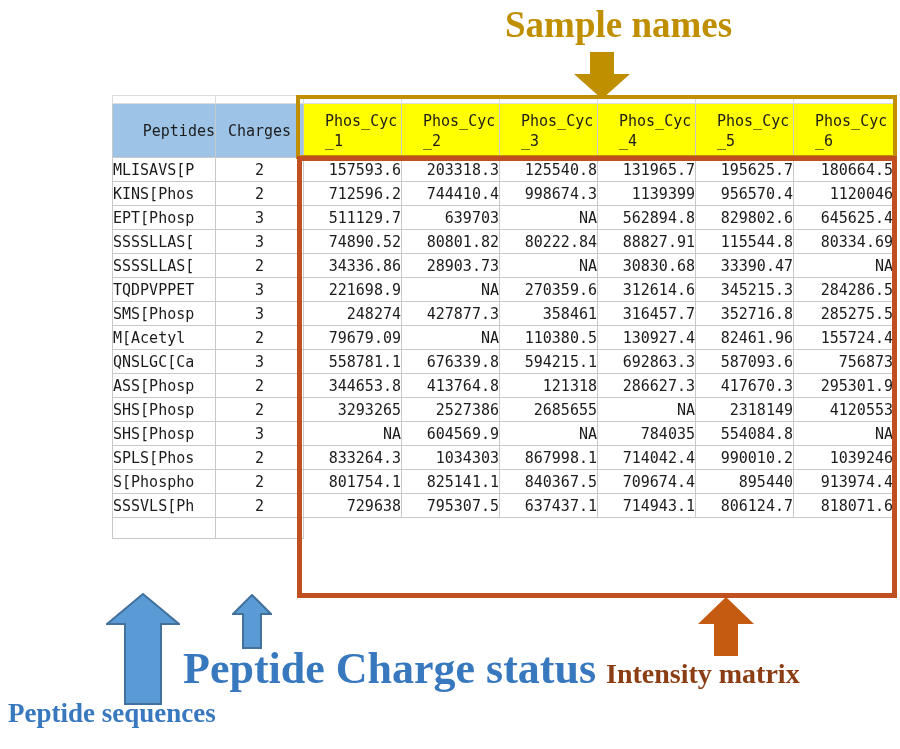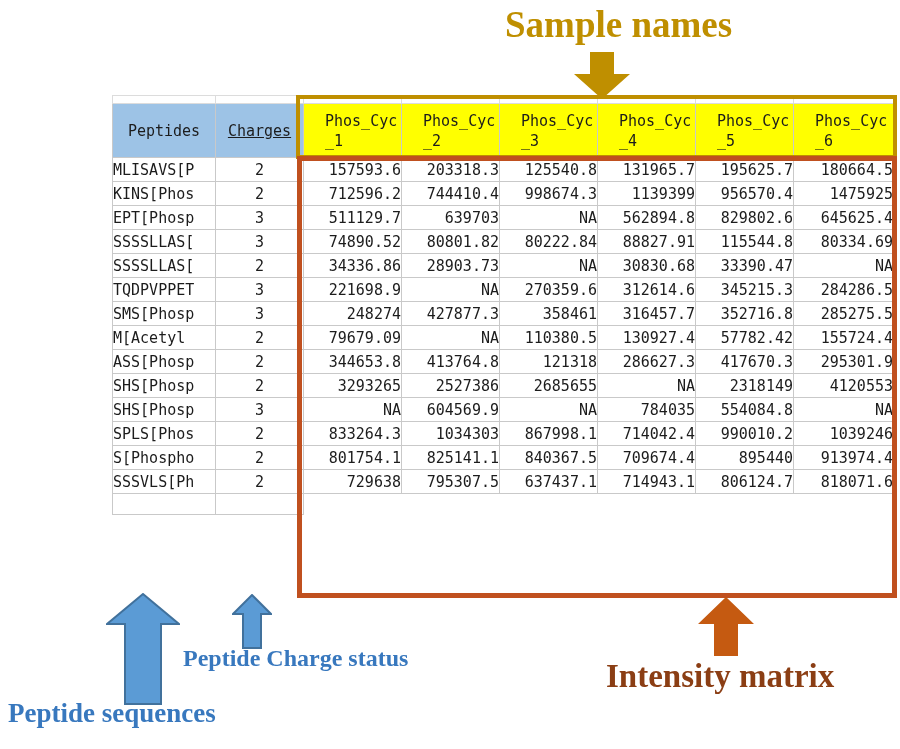--- a/index.html
+++ b/index.html
@@ -6,45 +6,45 @@
   .canvas{position:relative;width:900px;height:749px;background:#ffffff;overflow:hidden;
           font-family:"DejaVu Sans Mono", monospace;}
 
   
   table.sheet{position:absolute;left:112px;top:95px;border-collapse:collapse;table-layout:fixed;
               font-size:15px;color:#1c1c1c;}
   table.sheet td,table.sheet th{border:1px solid #c9c9c9;overflow:hidden;white-space:nowrap;
               padding:0;font-weight:normal;}
   tr.strip td{height:7px;border-color:#dcdcdc;}
   tr.hdr th{height:53px;vertical-align:middle;}
-  th.hblue{background:#9dc3e6;text-align:center;}
+  th.hblue{background:#9dc3e6;text-align:right;}
   th.pepH{padding-left:7px;}
-  th.chgH{text-decoration:underline;}
+  th.chgH{text-align:center;}
   th.hyellow{background:#ffff00;text-align:left;vertical-align:middle;}
   th.hyellow div{padding-left:21px;line-height:20px;}
   tr.r td{height:23px;}
   td.pep{padding-left:5px;text-align:left;}
   td.chg{text-align:center;}
   td.num{text-align:right;padding-right:6px;}
   td.na{text-align:right;padding-left:3px;}
   tr.tail td{height:20px;}
   tr.tail td.noline{border:none;}
 
   
   .goldbox{position:absolute;left:296px;top:95px;width:601px;height:64px;
            border:4px solid #bf8f00;box-sizing:border-box;pointer-events:none;}
   .orangebox{position:absolute;left:297px;top:156px;width:600px;height:442px;
            border:5px solid #c0501f;box-sizing:border-box;pointer-events:none;}
 
   
   .anno{position:absolute;font-family:"Liberation Serif", serif;font-weight:bold;
         white-space:nowrap;line-height:1.05;}
   .gold-text{color:#bf8f00;font-size:37px;}
-  .blue-text{color:#3878be;font-size:24px;}
-  .brown-text{color:#8b3e14;font-size:33px;}
+  .blue-text{color:#3878be;font-size:44px;}
+  .brown-text{color:#8b3e14;font-size:28px;}
   .arrow{position:absolute;}
 </style>
 </head>
 <body>
 
 <div class="canvas">
 
   <div class="anno gold-text" style="left:505px;top:6px;">Sample names</div>
   <svg class="arrow" style="left:574px;top:52px;" width="56" height="47" viewBox="0 0 56 47">
     <polygon points="16,0 40,0 40,22 56,22 28,47 0,22 16,22" fill="#bf8f00"></polygon>
@@ -112,21 +112,21 @@
       <td class="num">180664.5</td>
     </tr>
     <tr class="r">
       <td class="pep">KINS[Phos</td>
       <td class="chg">2</td>
       <td class="num">712596.2</td>
       <td class="num">744410.4</td>
       <td class="num">998674.3</td>
       <td class="num">1139399</td>
       <td class="num">956570.4</td>
-      <td class="num">1475925</td>
+      <td class="num">1120046</td>
     </tr>
     <tr class="r">
       <td class="pep">EPT[Phosp</td>
       <td class="chg">3</td>
       <td class="num">511129.7</td>
       <td class="num">639703</td>
       <td class="na">NA</td>
       <td class="num">562894.8</td>
       <td class="num">829802.6</td>
       <td class="num">645625.4</td>
@@ -171,22 +171,32 @@
       <td class="num">352716.8</td>
       <td class="num">285275.5</td>
     </tr>
     <tr class="r">
       <td class="pep">M[Acetyl</td>
       <td class="chg">2</td>
       <td class="num">79679.09</td>
       <td class="na">NA</td>
       <td class="num">110380.5</td>
       <td class="num">130927.4</td>
-      <td class="num">57782.42</td>
+      <td class="num">82461.96</td>
       <td class="num">155724.4</td>
+    </tr>
+    <tr class="r">
+      <td class="pep">QNSLGC[Ca</td>
+      <td class="chg">3</td>
+      <td class="num">558781.1</td>
+      <td class="num">676339.8</td>
+      <td class="num">594215.1</td>
+      <td class="num">692863.3</td>
+      <td class="num">587093.6</td>
+      <td class="num">756873</td>
     </tr>
     <tr class="r">
       <td class="pep">ASS[Phosp</td>
       <td class="chg">2</td>
       <td class="num">344653.8</td>
       <td class="num">413764.8</td>
       <td class="num">121318</td>
       <td class="num">286627.3</td>
       <td class="num">417670.3</td>
       <td class="num">295301.9</td>

